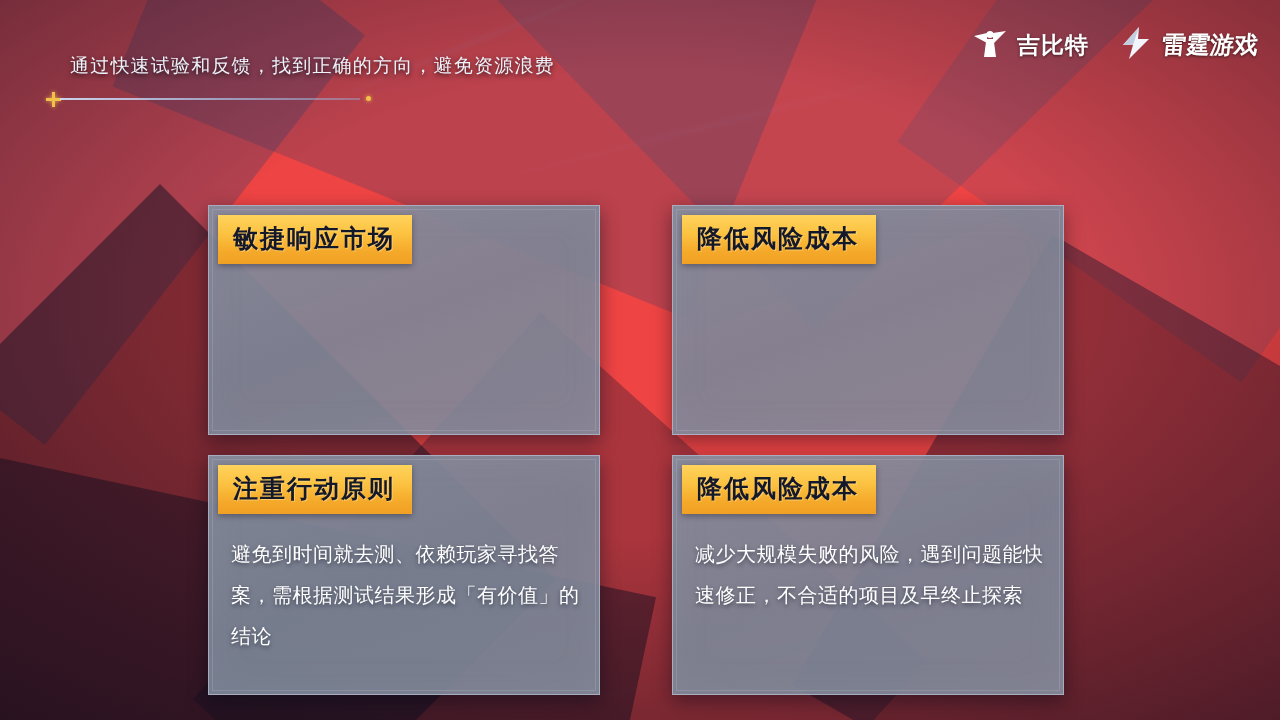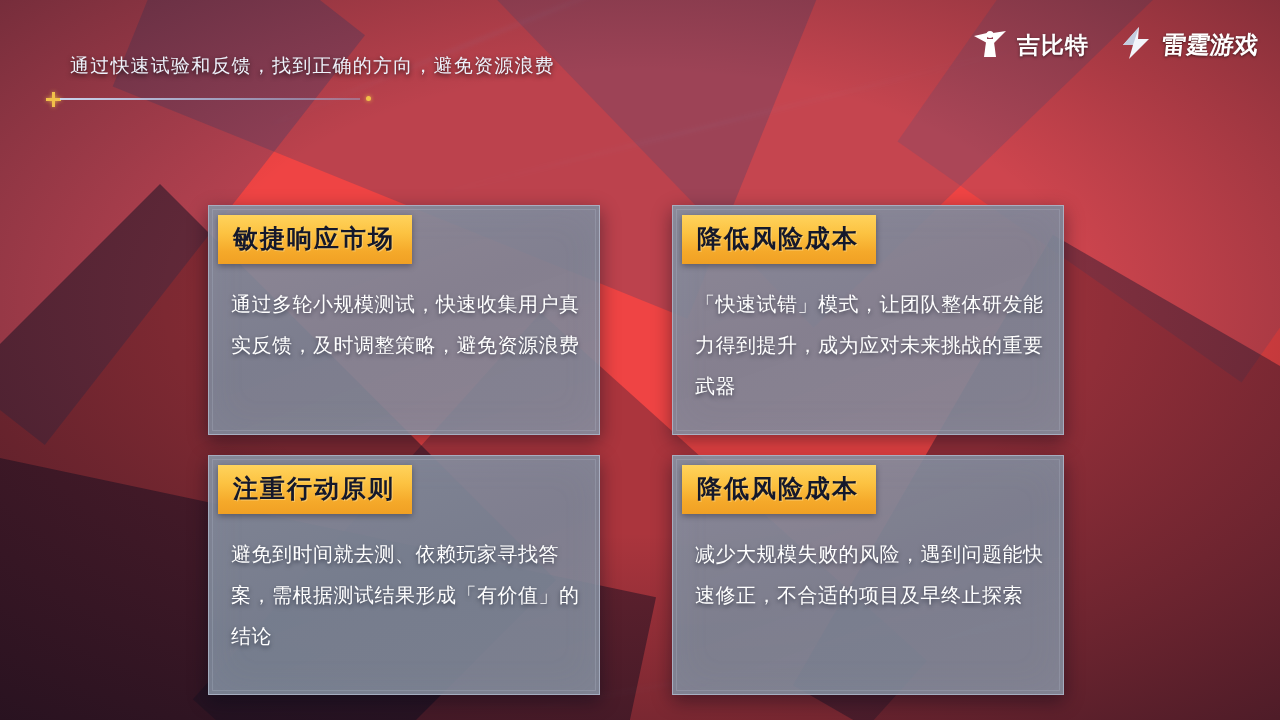--- a/index.html
+++ b/index.html
@@ -281,28 +281,26 @@
     <span class="divider-dot"></span>
   </div>
 
 
   <div class="cards">
 
     <div class="card">
       <div class="card-badge">
         <span class="card-badge-text">敏捷响应市场</span>
       </div>
-      <div class="card-body">通过多轮小规模测试，快速收集用户真实反馈，及时调整策略，避免资源浪费</div>
     </div>
 
     <div class="card">
       <div class="card-badge">
         <span class="card-badge-text">降低风险成本</span>
       </div>
-      <div class="card-body">「快速试错」模式，让团队整体研发能力得到提升，成为应对未来挑战的重要武器</div>
     </div>
 
     <div class="card">
       <div class="card-badge">
         <span class="card-badge-text">注重行动原则</span>
       </div>
       <div class="card-body">避免到时间就去测、依赖玩家寻找答案，需根据测试结果形成「有价值」的结论</div>
     </div>
 
     <div class="card">

